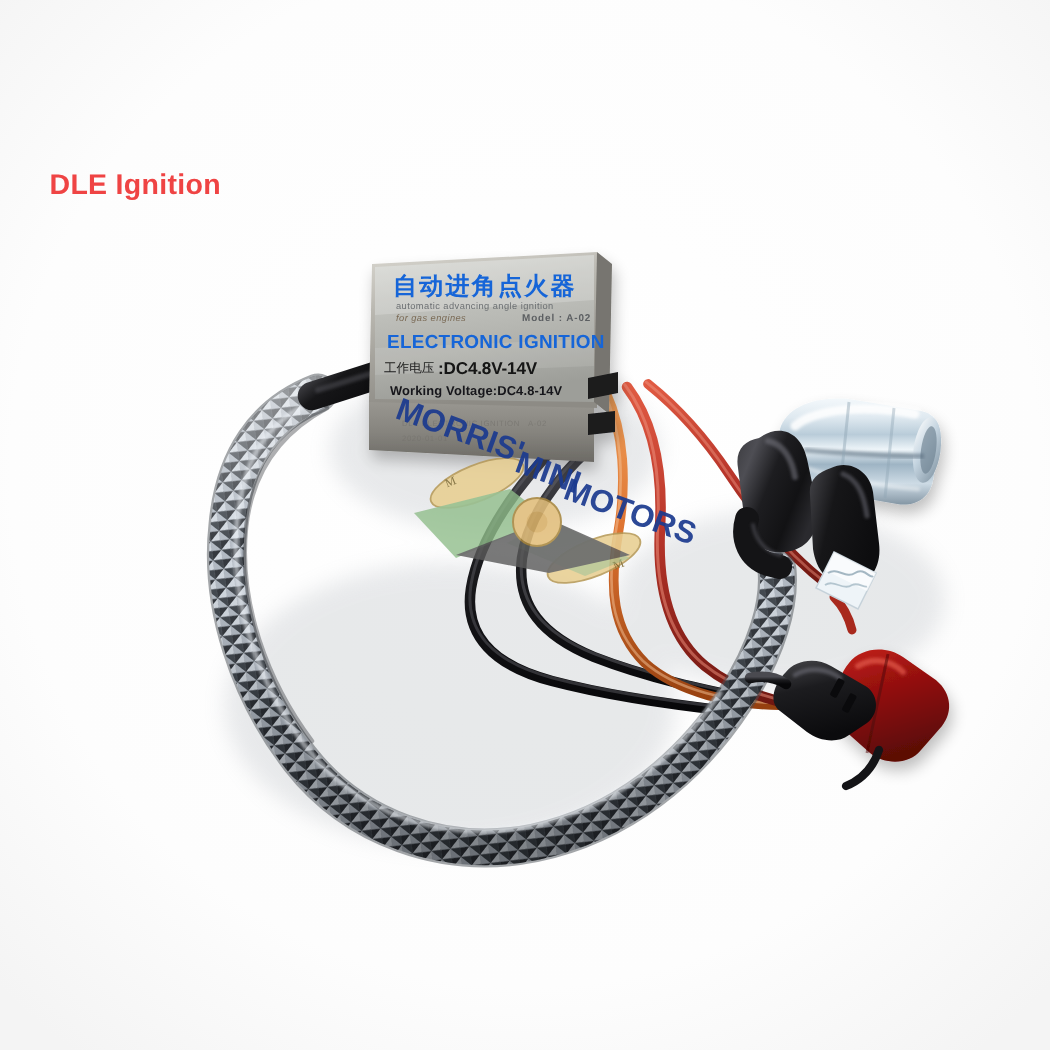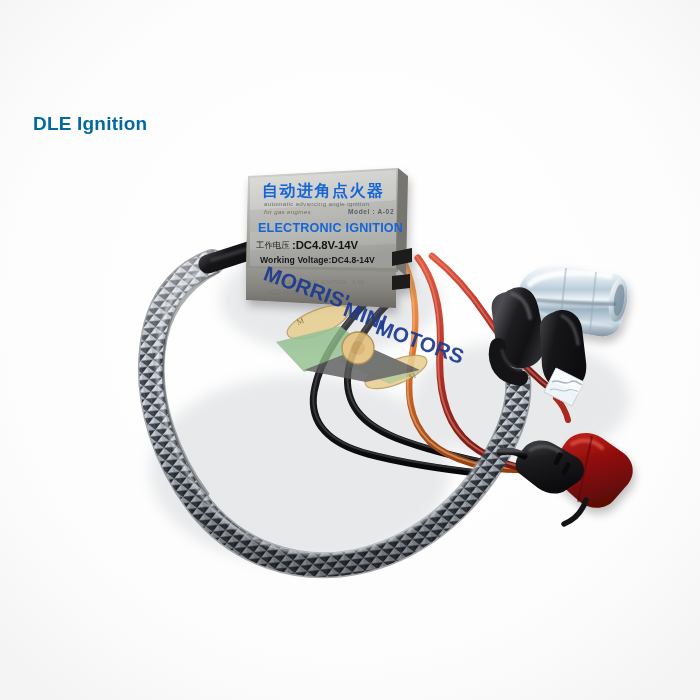--- a/index.html
+++ b/index.html
@@ -20,21 +20,21 @@
     overflow: hidden;
   }
 
   
   #product-title {
     position: absolute;
     left: 33px;
     top: 113px;
     font-size: 19px;
     font-weight: bold;
-    color: #0369a1;
+    color: #ef4444;
     letter-spacing: 0.2px;
     white-space: nowrap;
   }
 
   
   #photo {
     position: absolute;
     left: 0;
     top: 0;
     width: 700px;

